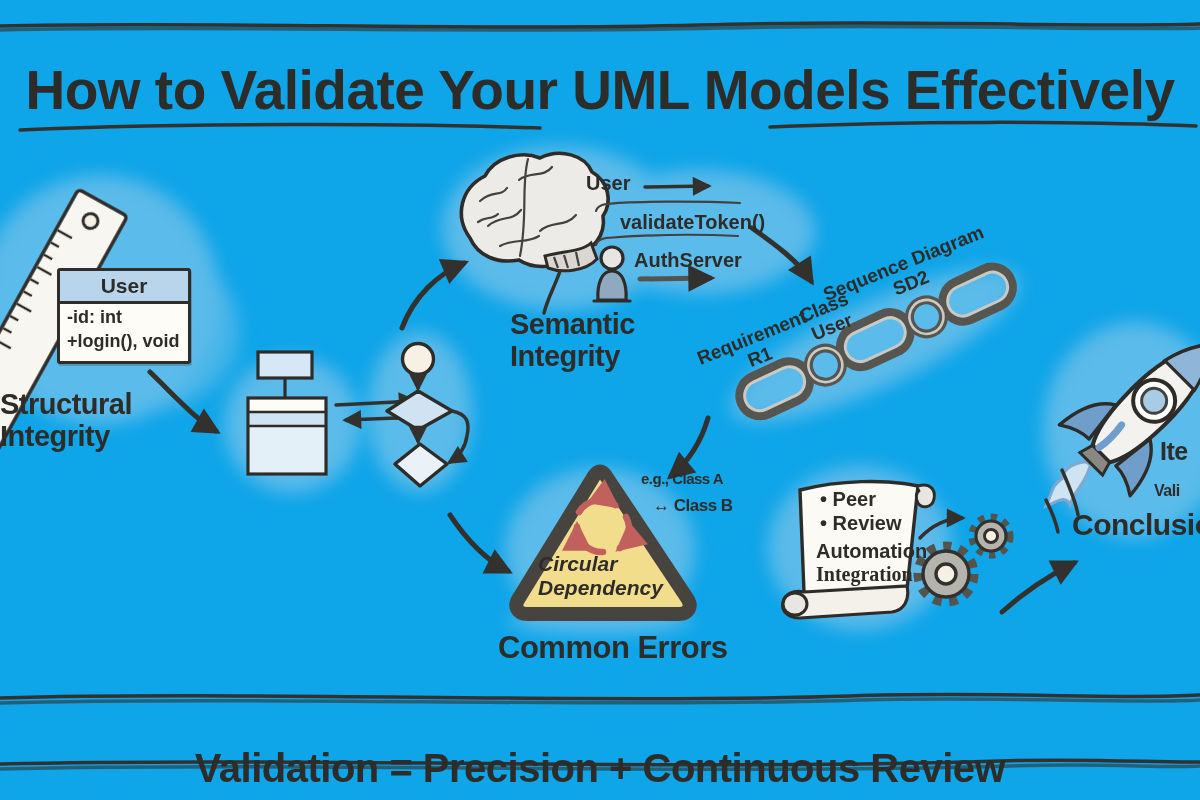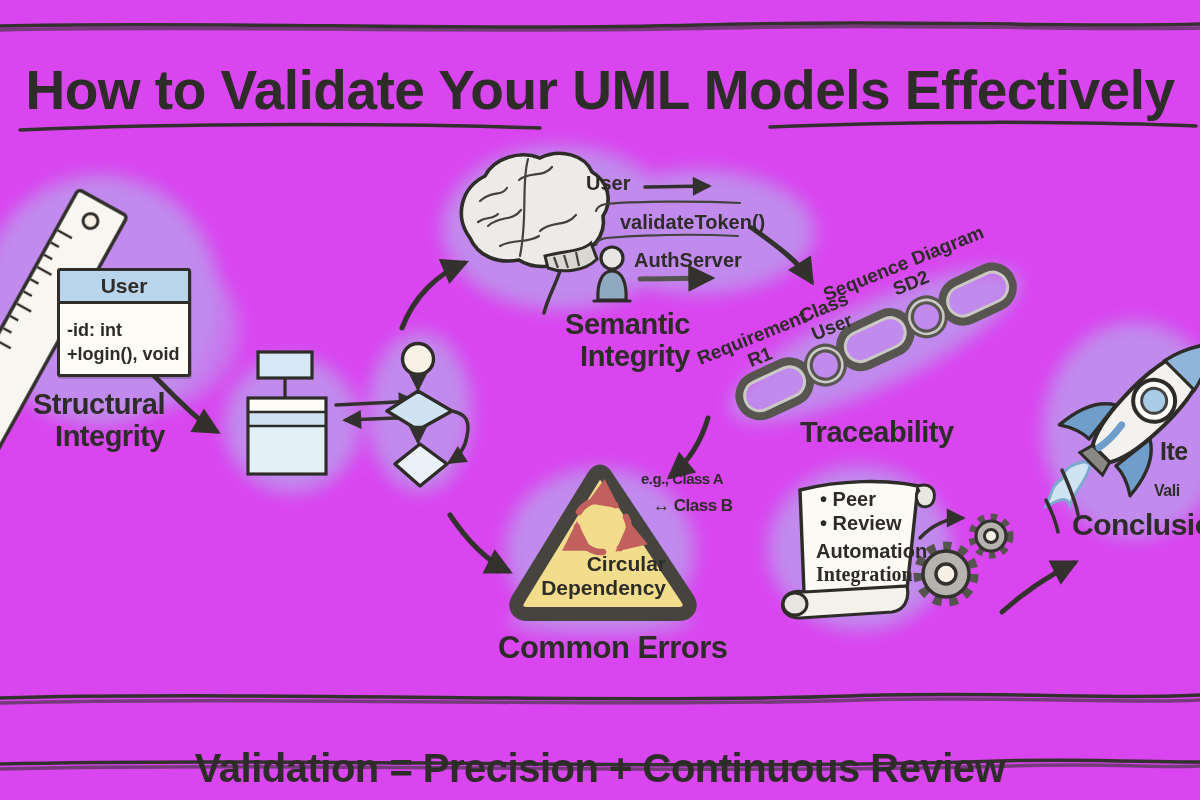--- a/index.html
+++ b/index.html
@@ -1,38 +1,38 @@
 <!DOCTYPE html>
 <html><head>
 <meta charset="utf-8">
 <style>
   html,body{margin:0;padding:0;}
   .stage{
     position:relative;width:1200px;height:800px;overflow:hidden;
-    background:#d946ef;
+    background:#0ea5e9;
     font-family:"Liberation Sans","DejaVu Sans",sans-serif;
     color:#2e2c29;
   }
   .abs{position:absolute;}
   .hand{font-weight:700;letter-spacing:-0.5px;color:#2e2c29;}
-  .center{text-align:right;}
+  .center{text-align:left;}
   svg{position:absolute;left:0;top:0;}
   .ink{stroke:#33312d;stroke-width:3.5;fill:none;stroke-linecap:round;stroke-linejoin:round;}
   .thin{stroke:#44423e;stroke-width:2.2;fill:none;stroke-linecap:round;}
   .fat{stroke:#33312d;stroke-width:5;fill:none;stroke-linecap:round;}
   .title{font-size:55px;white-space:nowrap;transform:translateX(-50%);}
   .footerline{font-size:40px;white-space:nowrap;transform:translateX(-50%);margin-top:32px;}
   .seclabel{font-size:29px;line-height:1.12;}
   .classbox{
     width:128px;border:3px solid #2f2d2a;border-radius:3px;background:#fdfcf7;
     box-shadow:1px 2px 0 rgba(46,44,41,.25);
   }
   .classbox .hdr{background:#b9d5ec;border-bottom:3px solid #2f2d2a;
     font-size:21px;font-weight:700;text-align:center;padding:3px 0;}
-  .classbox .bd{font-size:18px;font-weight:700;padding:14px 7px 7px;line-height:1.35;}
+  .classbox .bd{font-size:18px;font-weight:700;padding:1px 7px 7px;line-height:1.35;}
   .seqtxt{font-size:20px;font-weight:700;white-space:nowrap;}
   .chainlbl{font-size:19px;font-weight:700;line-height:1.12;text-align:center;
     transform:rotate(-22deg);white-space:nowrap;}
   .warntxt{font-size:21px;font-weight:700;line-height:1.15;}
   .scrolltxt{font-size:20px;font-weight:700;white-space:nowrap;}
 </style>
 </head>
 <body>
 
 <div class="stage">
@@ -254,23 +254,22 @@
     <div>R1</div>
   </div>
   <div class="abs chainlbl" style="left:788px;top:296px;width:80px;">
     <div>Class</div>
     <div>User</div>
   </div>
   <div class="abs chainlbl" style="left:822px;top:252px;width:170px;">
     <div>Sequence Diagram</div>
     <div>SD2</div>
   </div>
-  <div class="abs hand seclabel" style="left:800px;top:416px;">Traceability</div>
-
-  <div class="abs warntxt center" style="left:538px;top:552px;width:128px;">
+
+  <div class="abs warntxt center" style="left:538px;top:552px;width:128px;font-style:italic;">
     <div>Circular</div>
     <div>Dependency</div>
   </div>
   <div class="abs hand" style="left:641px;top:470px;font-size:15px;">e.g., Class A</div>
   <div class="abs hand" style="left:653px;top:496px;font-size:17px;">↔ Class B</div>
   <div class="abs hand" style="left:498px;top:630px;font-size:31px;">Common Errors</div>
 
   <div class="abs scrolltxt" style="left:820px;top:488px;">• Peer</div>
   <div class="abs scrolltxt" style="left:820px;top:512px;">• Review</div>
   <div class="abs scrolltxt" style="left:816px;top:540px;">Automation</div>

